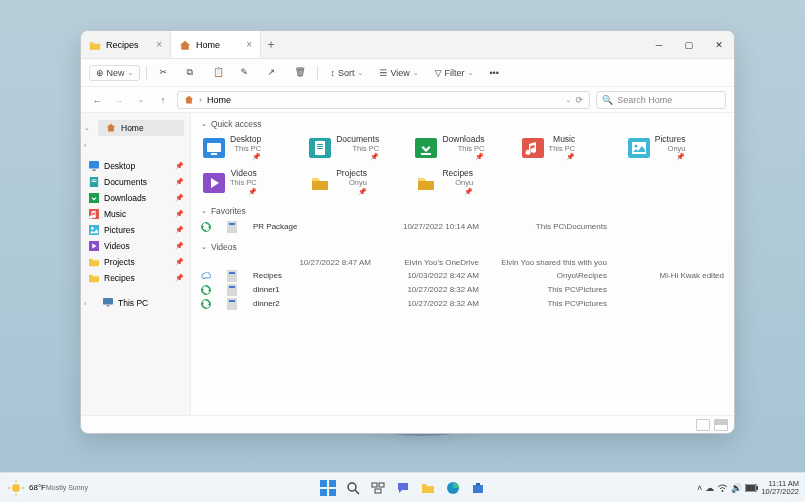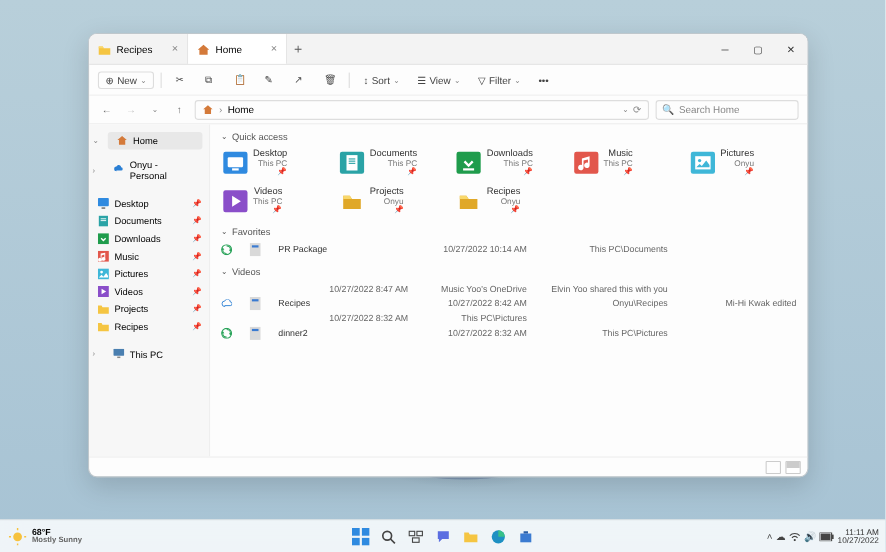--- a/index.html
+++ b/index.html
@@ -64,21 +64,21 @@
 .listrow .meta { color:#666; }
 
 
 .statusbar { height:18px; border-top:1px solid #eee; display:flex; justify-content:flex-end; align-items:center; padding:0 6px; gap:4px; }
 .sbtn { width:14px; height:12px; border:1px solid #ccc; border-radius:1px; }
 
 
 .taskbar { position:absolute; bottom:0; left:0; right:0; height:30px; background:rgba(245,248,251,.92); backdrop-filter:blur(8px); border-top:1px solid rgba(0,0,0,.08); display:flex; align-items:center; font-size:8px; }
 .weather { display:flex; align-items:center; gap:5px; padding:0 8px; }
 .wicon { width:16px; height:16px; }
-.wtxt { display:flex; flex-direction:column; line-height:1;font-weight:bold; }
+.wtxt { display:flex; flex-direction:row; line-height:1; }
 .wtxt .sub { font-size:7px; color:#666; }
 .tcenter { position:absolute; left:50%; transform:translateX(-50%); display:flex; gap:3px; }
 .tico { width:22px; height:22px; display:flex; align-items:center; justify-content:center; border-radius:3px; }
 .tray { margin-left:auto; display:flex; align-items:center; gap:3px; padding:0 6px; }
 .tray .sys { font-size:9px; color:#444; }
 .clock { display:flex; flex-direction:column; align-items:flex-end; line-height:1; font-size:7.5px; color:#333; }
 
 
 svg { display:block; }
 </style>
@@ -206,28 +206,20 @@
           <span class="sicon">
               <svg viewBox="0 0 14 14">
                 <path fill="#d47a3a" d="M7 1l6 5h-2v6H3V6H1z"></path>
               </svg>
             </span>
           <span>Home</span>
         </div>
       </div>
       <div class="sbhead">
           <span class="caret">›</span>
-        <div class="sbitem" style="flex:1">
-          <span class="sicon">
-              <svg viewBox="0 0 14 10">
-                <path fill="#2a7fd4" d="M4 8a3 3 0 010-6c.5-1.2 1.7-2 3-2 1.7 0 3 1.3 3 3a2 2 0 012 2 2 2 0 01-2 2H4z"></path>
-              </svg>
-            </span>
-          <span>Onyu - Personal</span>
-        </div>
       </div>
       <div class="sbspacer"></div>
       <div id="sb-items">
           <div class="sbitem">
             <span class="sicon">
               <svg viewBox="0 0 12 12">
                 <rect fill="#2f8ae0" width="12" height="9" rx="1"></rect>
                 <rect fill="#888" x="4" y="10" width="4" height="2"></rect>
               </svg>
             </span>
@@ -466,43 +458,58 @@
       </div>
 
       <div class="section">
         <div class="sechead">
             <span class="caret">⌄</span>
             <span>Videos</span>
           </div>
         <div id="rec-list">
             <div class="listrow">
               <div class="meta">10/27/2022 8:47 AM</div>
-              <div class="meta">Music Yoo's OneDrive</div>
+              <div class="meta">Elvin Yoo's OneDrive</div>
               <div class="meta">Elvin Yoo shared this with you</div>
             </div>
             <div class="listrow">
               <div class="fname">
                 <span class="ficon">
                   <svg viewBox="0 0 12 9">
                     <path fill="none" stroke="#2a7fd4" stroke-width="1" d="M4 8a3 3 0 010-6c.5-1.2 1.7-2 3-2 1.7 0 3 1.3 3 3a2 2 0 012 2 2 2 0 01-2 2H4z"></path>
                   </svg>
                 </span>
                 <span class="ficon">
                   <svg viewBox="0 0 10 12">
                     <rect fill="#d9d9d9" width="10" height="12"></rect>
                     <rect fill="#3b7bd1" x="2" y="2" width="6" height="2"></rect>
                   </svg>
                 </span>
                 <span>Recipes</span>
               </div>
-              <div class="meta">10/27/2022 8:42 AM</div>
+              <div class="meta">10/03/2022 8:42 AM</div>
               <div class="meta">Onyu\Recipes</div>
               <div class="meta">Mi-Hi Kwak edited</div>
             </div>
             <div class="listrow">
+              <div class="fname">
+                <span class="ficon">
+                  <svg viewBox="0 0 10 10">
+                    <circle cx="5" cy="5" r="4.5" fill="none" stroke="#2aa35a" stroke-width="1"></circle>
+                    <path fill="#2aa35a" d="M5 2a3 3 0 013 3h-1l1.5 2L10 5H9a4 4 0 00-4-4zM5 8a3 3 0 01-3-3h1L1.5 3 0 5h1a4 4 0 004 4z"></path>
+                  </svg>
+                </span>
+                <span class="ficon">
+                  <svg viewBox="0 0 10 12">
+                    <rect fill="#d9d9d9" width="10" height="12"></rect>
+                    <rect fill="#3b7bd1" x="2" y="2" width="6" height="2"></rect>
+                  </svg>
+                </span>
+                <span>dinner1</span>
+              </div>
               <div class="meta">10/27/2022 8:32 AM</div>
               <div class="meta">This PC\Pictures</div>
               <div class="meta"></div>
             </div>
             <div class="listrow">
               <div class="fname">
                 <span class="ficon">
                   <svg viewBox="0 0 10 10">
                     <circle cx="5" cy="5" r="4.5" fill="none" stroke="#2aa35a" stroke-width="1"></circle>
                     <path fill="#2aa35a" d="M5 2a3 3 0 013 3h-1l1.5 2L10 5H9a4 4 0 00-4-4zM5 8a3 3 0 01-3-3h1L1.5 3 0 5h1a4 4 0 004 4z"></path>

